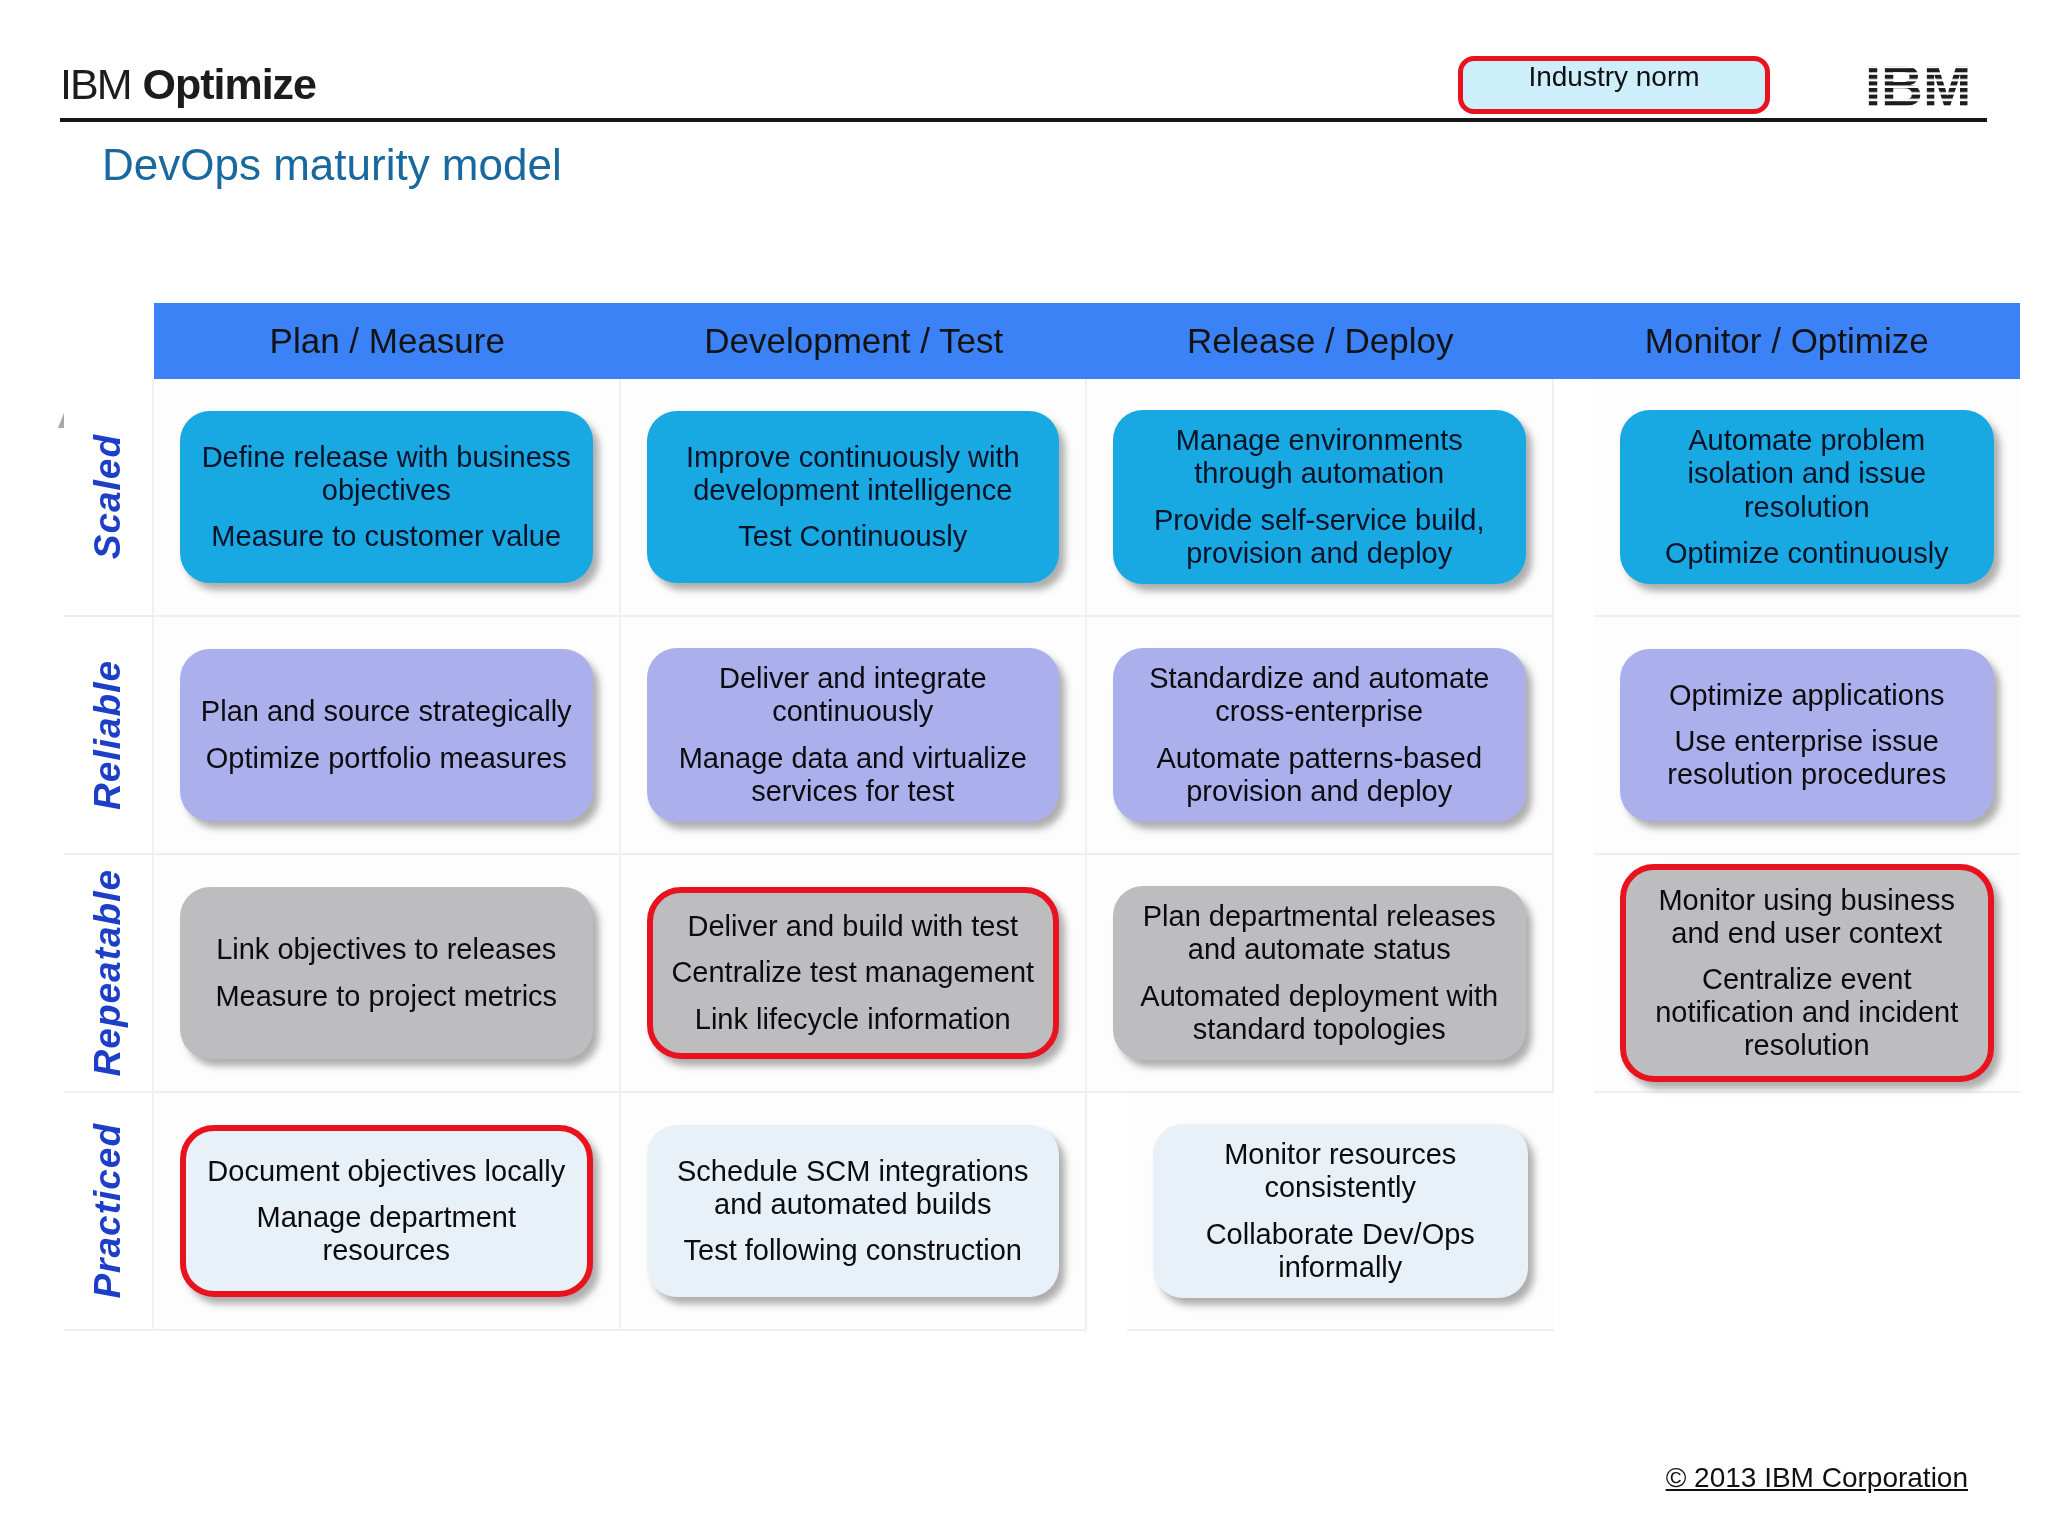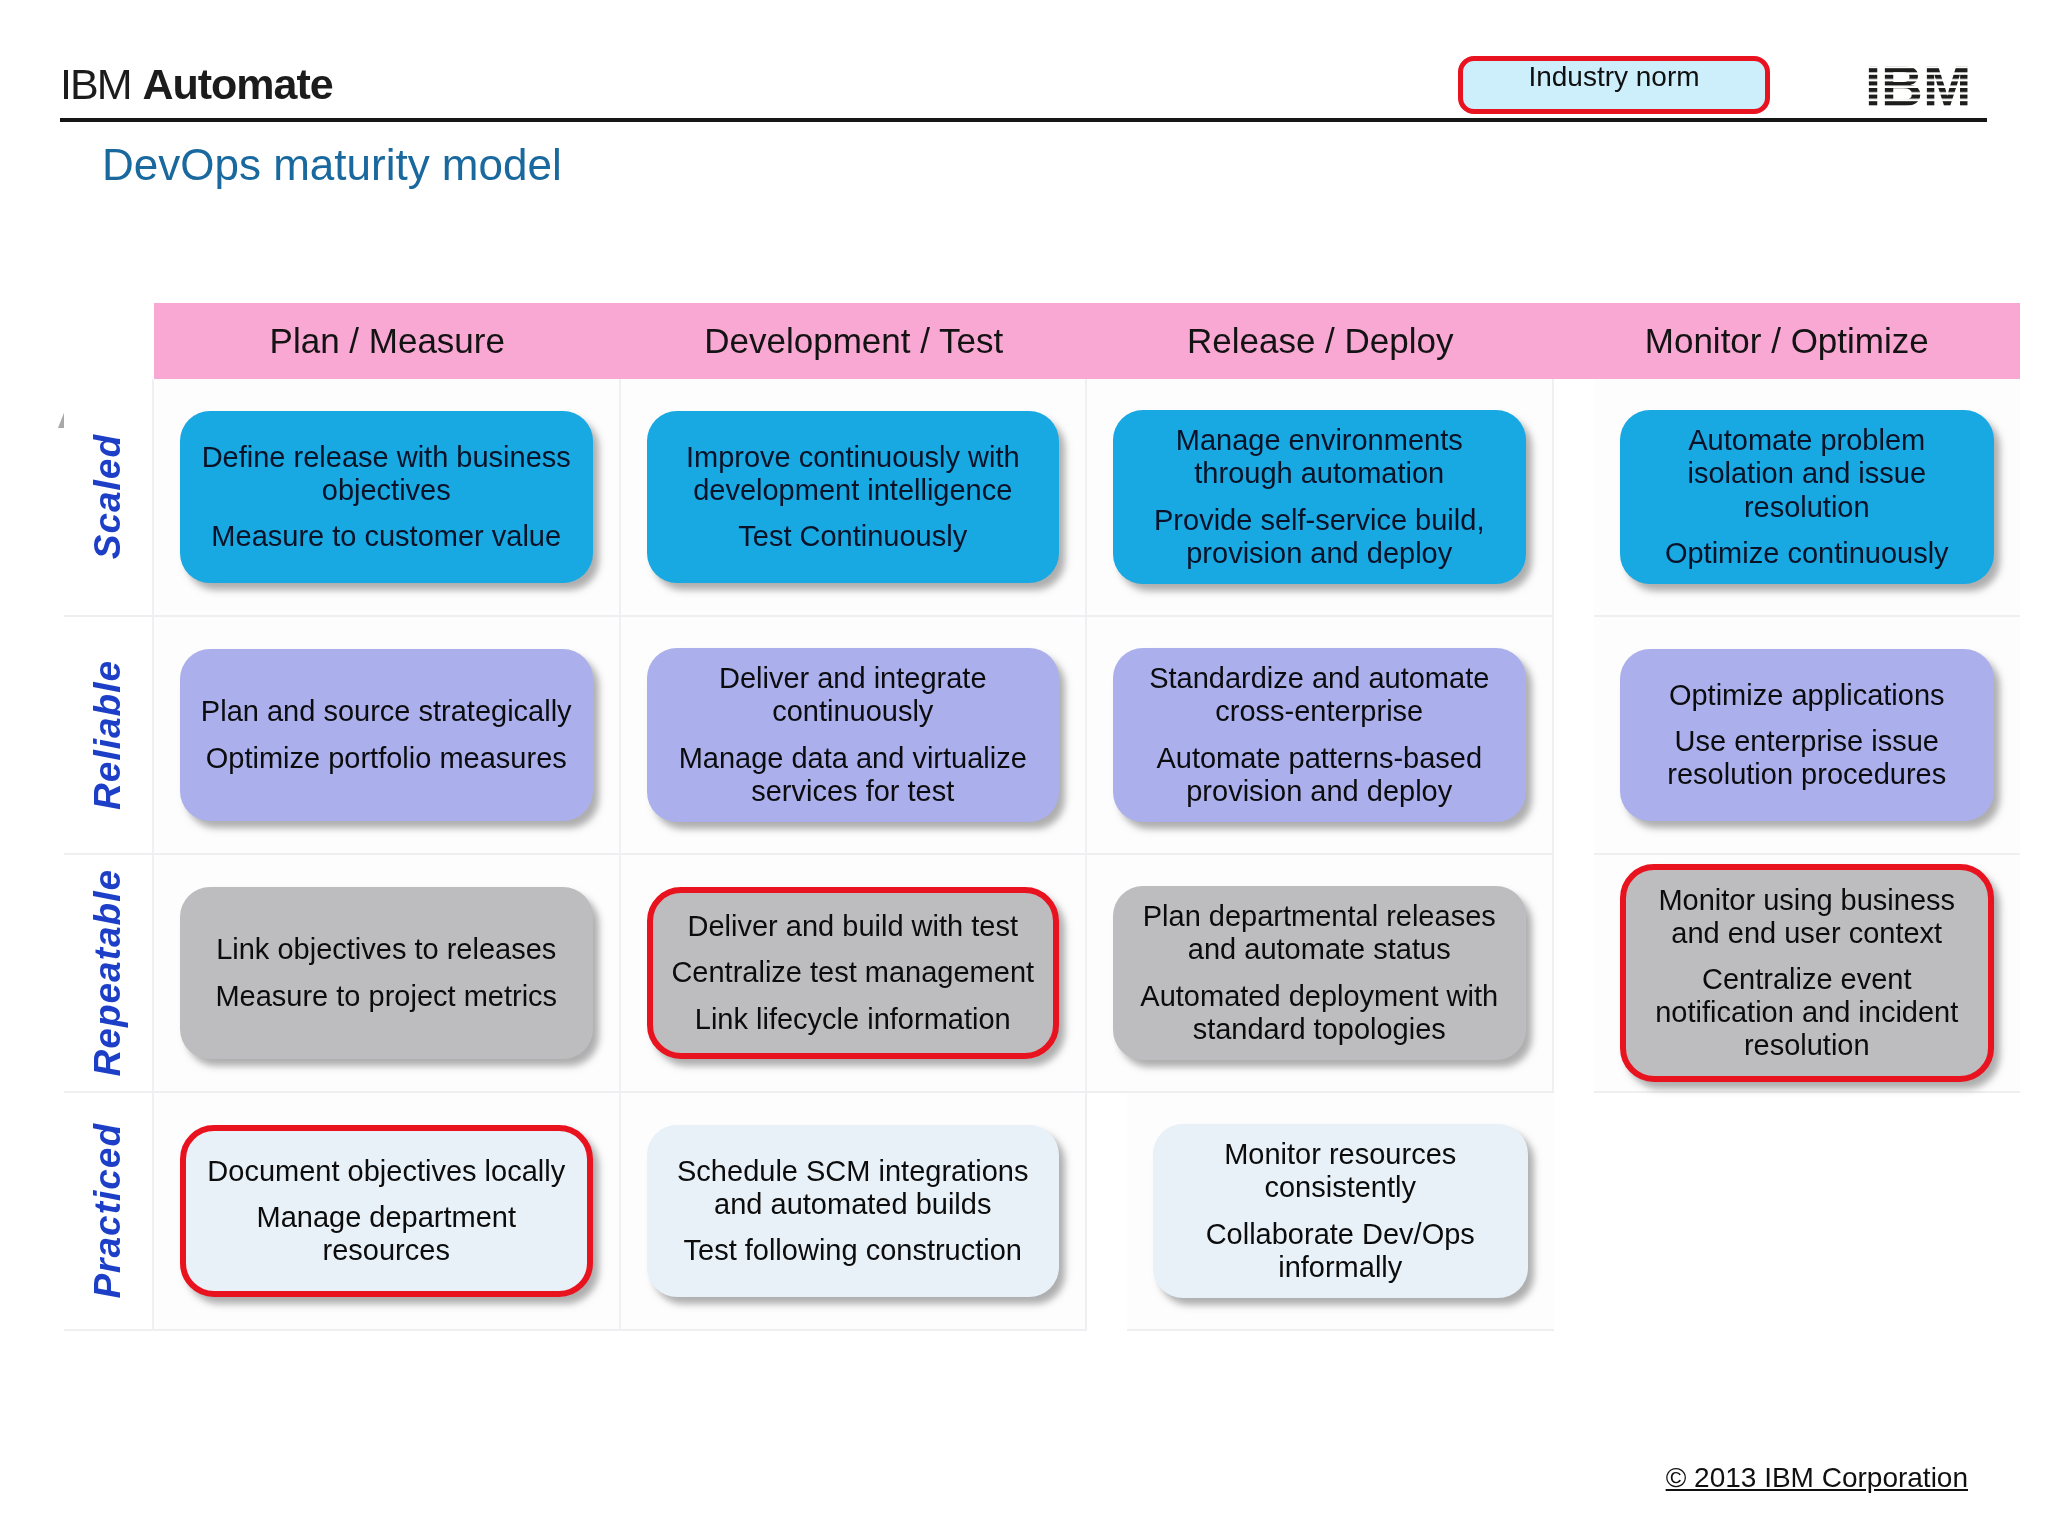--- a/index.html
+++ b/index.html
@@ -26,21 +26,21 @@
 
   .title { position:absolute; left:102px; top:140px; font-size:44px; color:var(--c-title,#19699e); letter-spacing:0px; }
 
   
   .matrix {
     position:absolute; left:64px; top:303px; width:1956px;
     display:grid; grid-template-columns:90px repeat(4,1fr); grid-template-rows:76px repeat(4,238px);
   }
   .corner { background:#ffffff; }
   .col-head {
-    background:#f9a8d4; display:flex; align-items:center; justify-content:center;
+    background:#3b82f6; display:flex; align-items:center; justify-content:center;
     font-size:35px; color:#131313;
   }
   .label-cell {
     background:#ffffff; border-right:2px solid #eef0f4; border-bottom:2px solid #f1eef2;
     display:flex; align-items:center; justify-content:center;
   }
   .row-label {
     writing-mode:vertical-rl; transform:rotate(180deg);
     font-style:italic; font-weight:700; font-size:37px; letter-spacing:1px;
     color:var(--c-label,#1d3fc8);
@@ -73,21 +73,21 @@
   }
   .axis-arrow .shaft { position:absolute; left:12px; top:34px; width:6px; height:866px; background:#a8a8a8; }
 
   
   .footer { position:absolute; right:80px; top:1462px; font-size:28px; color:#101010;text-decoration:underline; }
 </style>
 </head>
 <body>
 
 <div class="brand">
-  <span class="ibm">IBM</span><span class="soft">Automate</span>
+  <span class="ibm">IBM</span><span class="soft">Optimize</span>
 </div>
 
 <div class="badge">
   <span>Industry norm</span>
 </div>
 
 <div class="ibm-logo">
   <svg width="122" height="60" viewBox="0 0 122 60">
     <defs>
       <pattern id="ibmbars" x="0" y="1" width="122" height="6.6" patternUnits="userSpaceOnUse">

